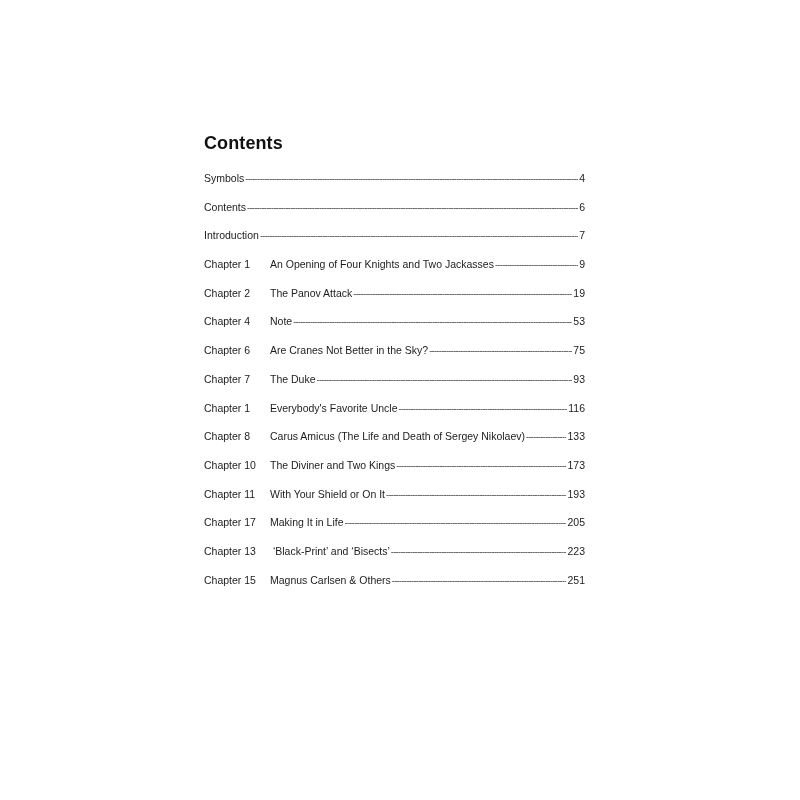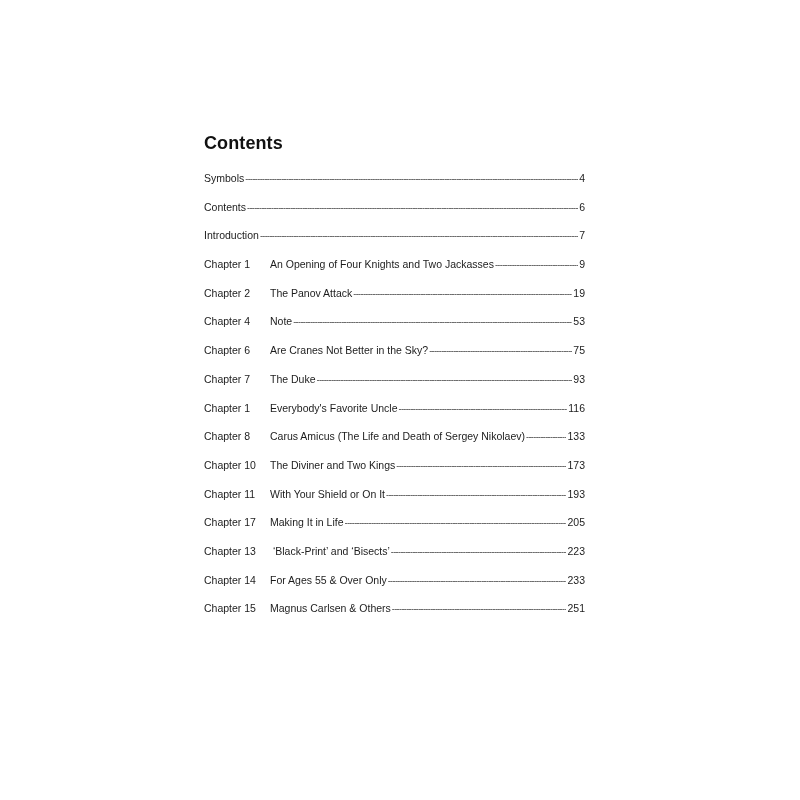--- a/index.html
+++ b/index.html
@@ -157,25 +157,19 @@
       <span class="toc-leader"></span>
       <span class="toc-page">205</span>
     </li>
     <li class="toc-row">
       <span class="toc-chapter">Chapter 13</span>
       <span class="toc-title-text" style="white-space: pre;"> ‘Black-Print’ and ‘Bisects’</span>
       <span class="toc-leader"></span>
       <span class="toc-page">223</span>
     </li>
     <li class="toc-row">
-      <span class="toc-chapter">Chapter 14</span>
-      <span class="toc-title-text">For Ages 55 &amp; Over Only</span>
-      <span class="toc-leader"></span>
-      <span class="toc-page">233</span>
-    </li>
-    <li class="toc-row">
       <span class="toc-chapter">Chapter 15</span>
       <span class="toc-title-text">Magnus Carlsen &amp; Others</span>
       <span class="toc-leader"></span>
       <span class="toc-page">251</span>
     </li>
   </ul>
 </div>
 
 </body></html>

